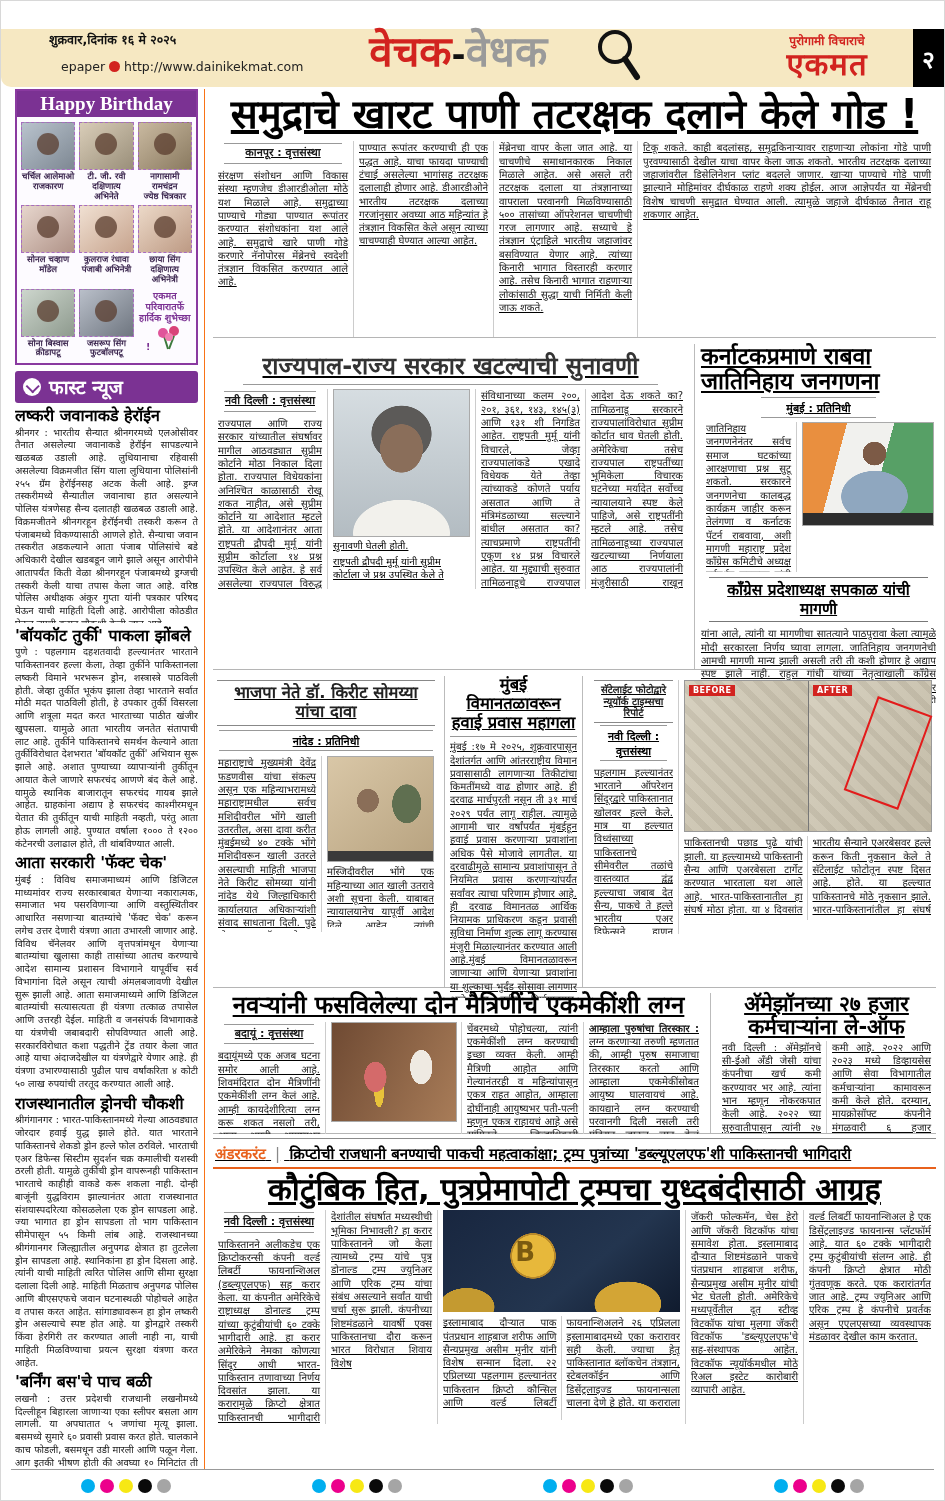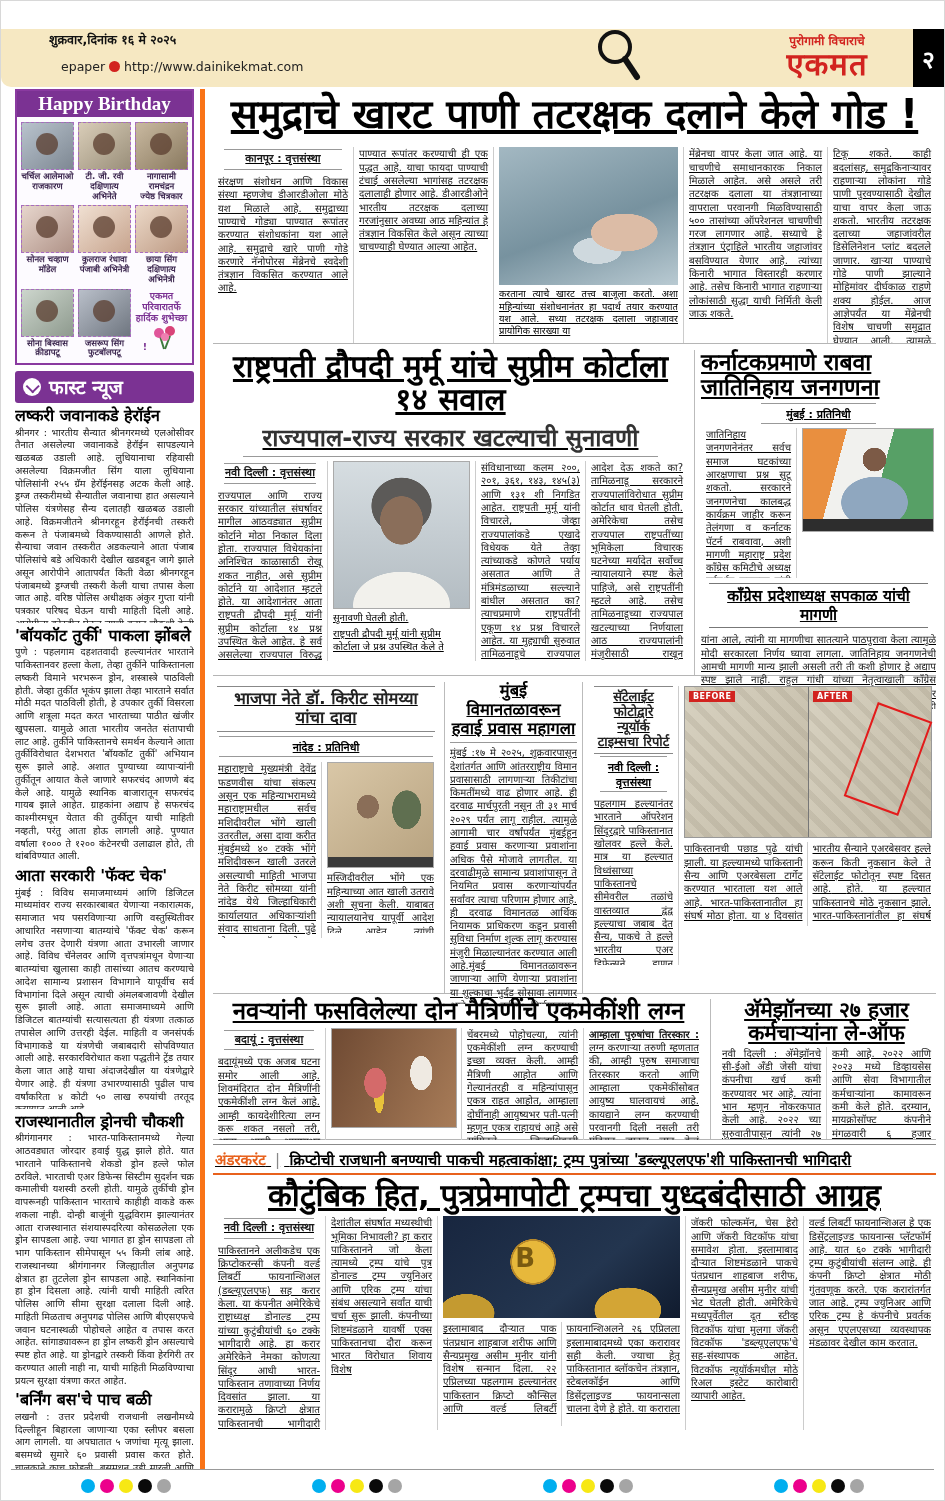--- a/index.html
+++ b/index.html
@@ -18,21 +18,21 @@
   #logo .gray { color:#9a9a9a; }
   #logo .sep { color:#111; font-size:34px; }
   .mag { position:absolute; left:50%; top:26px; transform:translateX(118px); }
   #masthead { position:absolute; right:32px; top:28px; width:170px; height:58px; background:#f6e8c2; text-align:center; padding-top:3px; }
   #masthead .tag { color:#d2231f; font-size:12px; font-weight:bold; }
   #masthead .name { color:#d2231f; font-size:31px; font-weight:800; letter-spacing:1px; line-height:1; }
   #pageno { position:absolute; right:0; top:28px; width:31px; height:58px; background:#000; color:#fff; font-size:24px; font-weight:bold; display:flex; align-items:center; justify-content:center; }
 
   
   #content { display:flex; height:1380px; padding:0 8px 0 14px; }
-  #sidebar { width:190px; flex:0 0 190px; border-right:5px solid #f97316; padding-right:6px; overflow:hidden; }
+  #sidebar { width:190px; flex:0 0 190px; border-right:1px solid #f97316; padding-right:6px; overflow:hidden; }
   #main { flex:1; padding-left:8px; overflow:hidden;text-decoration:underline; }
 
   
   #bday { border:2px solid #8a3aa0; background:#fdfbff; }
   #bday .bhead { background:#7b3293; color:#fff; text-align:center; font-family:"Liberation Serif",serif; font-weight:bold; font-size:19px; padding:2px 0; }
   .bgrid { display:flex; flex-wrap:wrap; padding:3px 2px; }
   .bcell { width:33.33%; padding:2px; text-align:center; }
   .thumb { width:100%; height:48px; border:1px dashed #a86cc0; position:relative; overflow:hidden; }
   .thumb:after { content:""; position:absolute; left:50%; top:10px; width:22px; height:22px; margin-left:-11px; border-radius:50%; background:rgba(90,60,45,.75); }
   .bp1{background:linear-gradient(140deg,#b9c3cd,#7e8893);} .bp2{background:linear-gradient(140deg,#d9cdb8,#9a8f7a);}
@@ -57,21 +57,21 @@
   .body { font-size:10px; line-height:1.33; text-align:justify; color:#1b1b1b; overflow:hidden; }
   .vrow { display:flex; }
   .vcol { padding:0 5px; overflow:hidden; }
   .vcol + .vcol { border-left:1px solid #ccc; }
   .rule-b { border-bottom:1px solid #b5b5b5; }
   .subhead { font-weight:800; text-align:center; color:#222; border-top:1.5px solid #888; border-bottom:1.5px solid #888; padding:3px 2px; line-height:1.15; }
 
   
   #artA { padding-top:4px; }
   #artA .hl { font-size:40px; text-align:center; }
-  #artA .vrow { height:196px; margin-top:12px; }
+  #artA .vrow { height:196px; margin-top:6px; }
   .ph-water { width:100%; height:138px; background:
       radial-gradient(60px 34px at 70% 62%, #dcbca6 0 55%, transparent 56%),
       radial-gradient(40px 22px at 55% 75%, #cfd9de 0 60%, transparent 61%),
       linear-gradient(160deg,#a3b8c2,#77929f 55%,#b9cad2); }
   .ph-note { font-size:9.5px; line-height:1.3; text-align:justify; margin-top:3px; overflow:hidden; max-height:50px; }
 
   
   #rowB { display:flex; height:332px; padding-top:6px; }
   #artP { width:482px; flex:0 0 482px; border-right:1px solid #bbb; padding-right:6px; }
   #artP .hl { font-size:31px; text-align:center; }
@@ -158,20 +158,21 @@
 <div id="page">
 
   <div id="hdr">
     <div class="band"></div>
     <div class="dateline">शुक्रवार,दिनांक १६ मे २०२५</div>
     <div class="epaper">
       <span>epaper</span>
       <span class="epaper-dot"></span>
       <span>http://www.dainikekmat.com</span>
     </div>
+    <div id="logo"><span class="red">वेचक</span><span class="sep">-</span><span class="gray">वेधक</span></div>
     <svg class="mag" width="52" height="56" viewBox="0 0 52 56">
       <circle cx="24" cy="20" r="15" fill="none" stroke="#111" stroke-width="4"></circle>
       <line x1="34" y1="32" x2="46" y2="50" stroke="#111" stroke-width="6" stroke-linecap="round"></line>
     </svg>
     <div id="masthead">
       <div class="tag">पुरोगामी विचाराचे</div>
       <div class="name">एकमत</div>
     </div>
     <div id="pageno">२</div>
   </div>
@@ -257,32 +258,27 @@
     <div id="main">
 
       <div id="artA" class="rule-b">
         <div class="hl">समुद्राचे खारट पाणी तटरक्षक दलाने केले गोड !</div>
         <div class="vrow">
           <div class="vcol body" style="flex:0 0 140px;">
             <div class="dl">कानपूर : वृत्तसंस्था</div>
             <span>संरक्षण संशोधन आणि विकास संस्था म्हणजेच डीआरडीओला मोठे यश मिळाले आहे. समुद्राच्या पाण्याचे गोड्या पाण्यात रूपांतर करण्यात संशोधकांना यश आले आहे. समुद्राचे खारे पाणी गोडे करणारे नॅनोपोरस मेंब्रेनचे स्वदेशी तंत्रज्ञान विकसित करण्यात आले आहे.</span>
           </div>
           <div class="vcol body" style="flex:0 0 140px;"><span>पाण्यात रूपांतर करण्याची ही एक पद्धत आहे. याचा फायदा पाण्याची टंचाई असलेल्या भागांसह तटरक्षक दलालाही होणार आहे. डीआरडीओने भारतीय तटरक्षक दलाच्या गरजांनुसार अवघ्या आठ महिन्यांत हे तंत्रज्ञान विकसित केले असून त्याच्या चाचण्याही घेण्यात आल्या आहेत.</span></div>
-          <div class="vcol" style="flex:0 0 190px;">
-            <div class="ph-water"></div>
-            <div class="ph-note">करताना त्याचे खारट तत्त्व बाजूला करतो. अशा महिन्यांच्या संशोधनानंतर हा पदार्थ तयार करण्यात यश आले. सध्या तटरक्षक दलाला जहाजावर प्रायोगिक सारख्या या</div>
-          </div>
           <div class="vcol body" style="flex:0 0 144px;"><span>मेंब्रेनचा वापर केला जात आहे. या चाचणीचे समाधानकारक निकाल मिळाले आहेत. असे असले तरी तटरक्षक दलाला या तंत्रज्ञानाच्या वापराला परवानगी मिळविण्यासाठी ५०० तासांच्या ऑपरेशनल चाचणीची गरज लागणार आहे. सध्याचे हे तंत्रज्ञान एंट्राहिले भारतीय जहाजांवर बसविण्यात येणार आहे. त्यांच्या किनारी भागात विस्तारही करणार आहे. तसेच किनारी भागात राहणाऱ्या लोकांसाठी सुद्धा याची निर्मिती केली जाऊ शकते.</span></div>
           <div class="vcol body" style="flex:1;"><span>टिकू शकते. काही बदलांसह, समुद्रकिनाऱ्यावर राहणाऱ्या लोकांना गोडे पाणी पुरवण्यासाठी देखील याचा वापर केला जाऊ शकतो. भारतीय तटरक्षक दलाच्या जहाजांवरील डिसेलिनेशन प्लांट बदलले जाणार. खाऱ्या पाण्याचे गोडे पाणी झाल्याने मोहिमांवर दीर्घकाळ राहणे शक्य होईल. आज आज्ञेपर्यंत या मेंब्रेनची विशेष चाचणी समुद्रात घेण्यात आली. त्यामुळे जहाजे दीर्घकाळ तैनात राहू शकणार आहेत.</span></div>
         </div>
       </div>
 
       <div id="rowB" class="rule-b">
         <div id="artP">
-          <div class="hl">राष्ट्रपती द्रौपदी मुर्मू यांचे सुप्रीम कोर्टाला १४ सवाल</div>
           <div class="sub">राज्यपाल-राज्य सरकार खटल्याची सुनावणी</div>
           <div class="vrow" style="height:200px;">
             <div class="vcol body" style="flex:0 0 114px;">
               <div class="dl">नवी दिल्ली : वृत्तसंस्था</div>
               <span>राज्यपाल आणि राज्य सरकार यांच्यातील संघर्षावर मागील आठवड्यात सुप्रीम कोर्टाने मोठा निकाल दिला होता. राज्यपाल विधेयकांना अनिश्चित काळासाठी रोखू शकत नाहीत, असे सुप्रीम कोर्टाने या आदेशात म्हटले होते. या आदेशानंतर आता राष्ट्रपती द्रौपदी मुर्मू यांनी सुप्रीम कोर्टाला १४ प्रश्न उपस्थित केले आहेत. हे सर्व असलेल्या राज्यपाल विरुद्ध सरकार वादाच्या पार्श्वभूमीवर ही सुनावणी झाली.</span>
             </div>
             <div class="vcol" style="flex:0 0 148px;">
               <div class="ph-murmu"></div>
               <div class="cap">सुनावणी घेतली होती.</div>
               <div class="cap">राष्ट्रपती द्रौपदी मुर्मू यांनी सुप्रीम कोर्टाला जे प्रश्न उपस्थित केले ते</div>
@@ -317,21 +313,21 @@
             </div>
           </div>
         </div>
         <div id="artAir">
           <div class="hl">मुंबई विमानतळावरून हवाई प्रवास महागला</div>
           <div class="body" style="height:258px;">मुंबई :१७ मे २०२५, शुक्रवारपासून देशांतर्गत आणि आंतरराष्ट्रीय विमान प्रवासासाठी लागणाऱ्या तिकीटांचा किमतींमध्ये वाढ होणार आहे. ही दरवाढ मार्चपुरती नसून ती ३१ मार्च २०२९ पर्यंत लागू राहील. त्यामुळे आगामी चार वर्षांपर्यंत मुंबईहून हवाई प्रवास करणाऱ्या प्रवाशांना अधिक पैसे मोजावे लागतील. या दरवाढीमुळे सामान्य प्रवाशांपासून ते नियमित प्रवास करणाऱ्यांपर्यंत सर्वांवर त्याचा परिणाम होणार आहे. ही दरवाढ विमानतळ आर्थिक नियामक प्राधिकरण कडून प्रवासी सुविधा निर्माण शुल्क लागू करण्यास मंजुरी मिळाल्यानंतर करण्यात आली आहे.मुंबई विमानतळावरून जाणाऱ्या आणि येणाऱ्या प्रवाशांना या शुल्काचा भुर्दंड सोसावा लागणार आहे. या नवीन निर्णयानुसार, देशांतर्गत प्रवास करणाऱ्या प्रत्येक प्रवाशाकडून १७५ रुपये, तर आंतरराष्ट्रीय प्रवास करणाऱ्यांकडून ६१५ रुपये शुल्क आकारले जाणार आहे.</div>
         </div>
         <div id="artW">
           <div class="vrow" style="margin-top:4px;">
             <div class="vcol" style="flex:1;">
-              <div class="subhead" style="font-size:13px;">सॅटेलाईट फोटोद्वारे न्यूयॉर्क टाइम्सचा रिपोर्ट</div>
+              <div class="subhead" style="font-size:10px;">सॅटेलाईट फोटोद्वारे न्यूयॉर्क टाइम्सचा रिपोर्ट</div>
               <div class="dl">नवी दिल्ली : वृत्तसंस्था</div>
               <div class="body" style="height:168px;">पहलगाम हल्ल्यानंतर भारताने ऑपरेशन सिंदूरद्वारे पाकिस्तानात खोलवर हल्ले केले. मात्र या हल्ल्यात विध्वंसाच्या पाकिस्तानचे सीमेवरील तळांचे वास्तव्यात द्वंद्व हल्ल्याचा जबाब देत सैन्य, पाकचे ते हल्ले भारतीय एअर डिफेन्सने हाणून पाडले. हवाईहल्ल्यांमध्ये सॅटेलाईट फोटोंच्या साहाय्याने हा रिपोर्ट तयार आहे.पॅिटर्निंग, याबाबत पाकिस्तानचे हल्ले प्रामुख्याने भारतीय लष्करी तळांवरचे अयशस्वी झाले. भारताच्या हल्ल्यामुळे</div>
             </div>
             <div class="vcol" style="flex:0 0 258px;">
               <div class="sat">
                 <div class="sat-half">
                   <span class="sat-lbl">BEFORE</span>
                 </div>
                 <div class="sat-half">
                   <span class="sat-lbl">AFTER</span>

